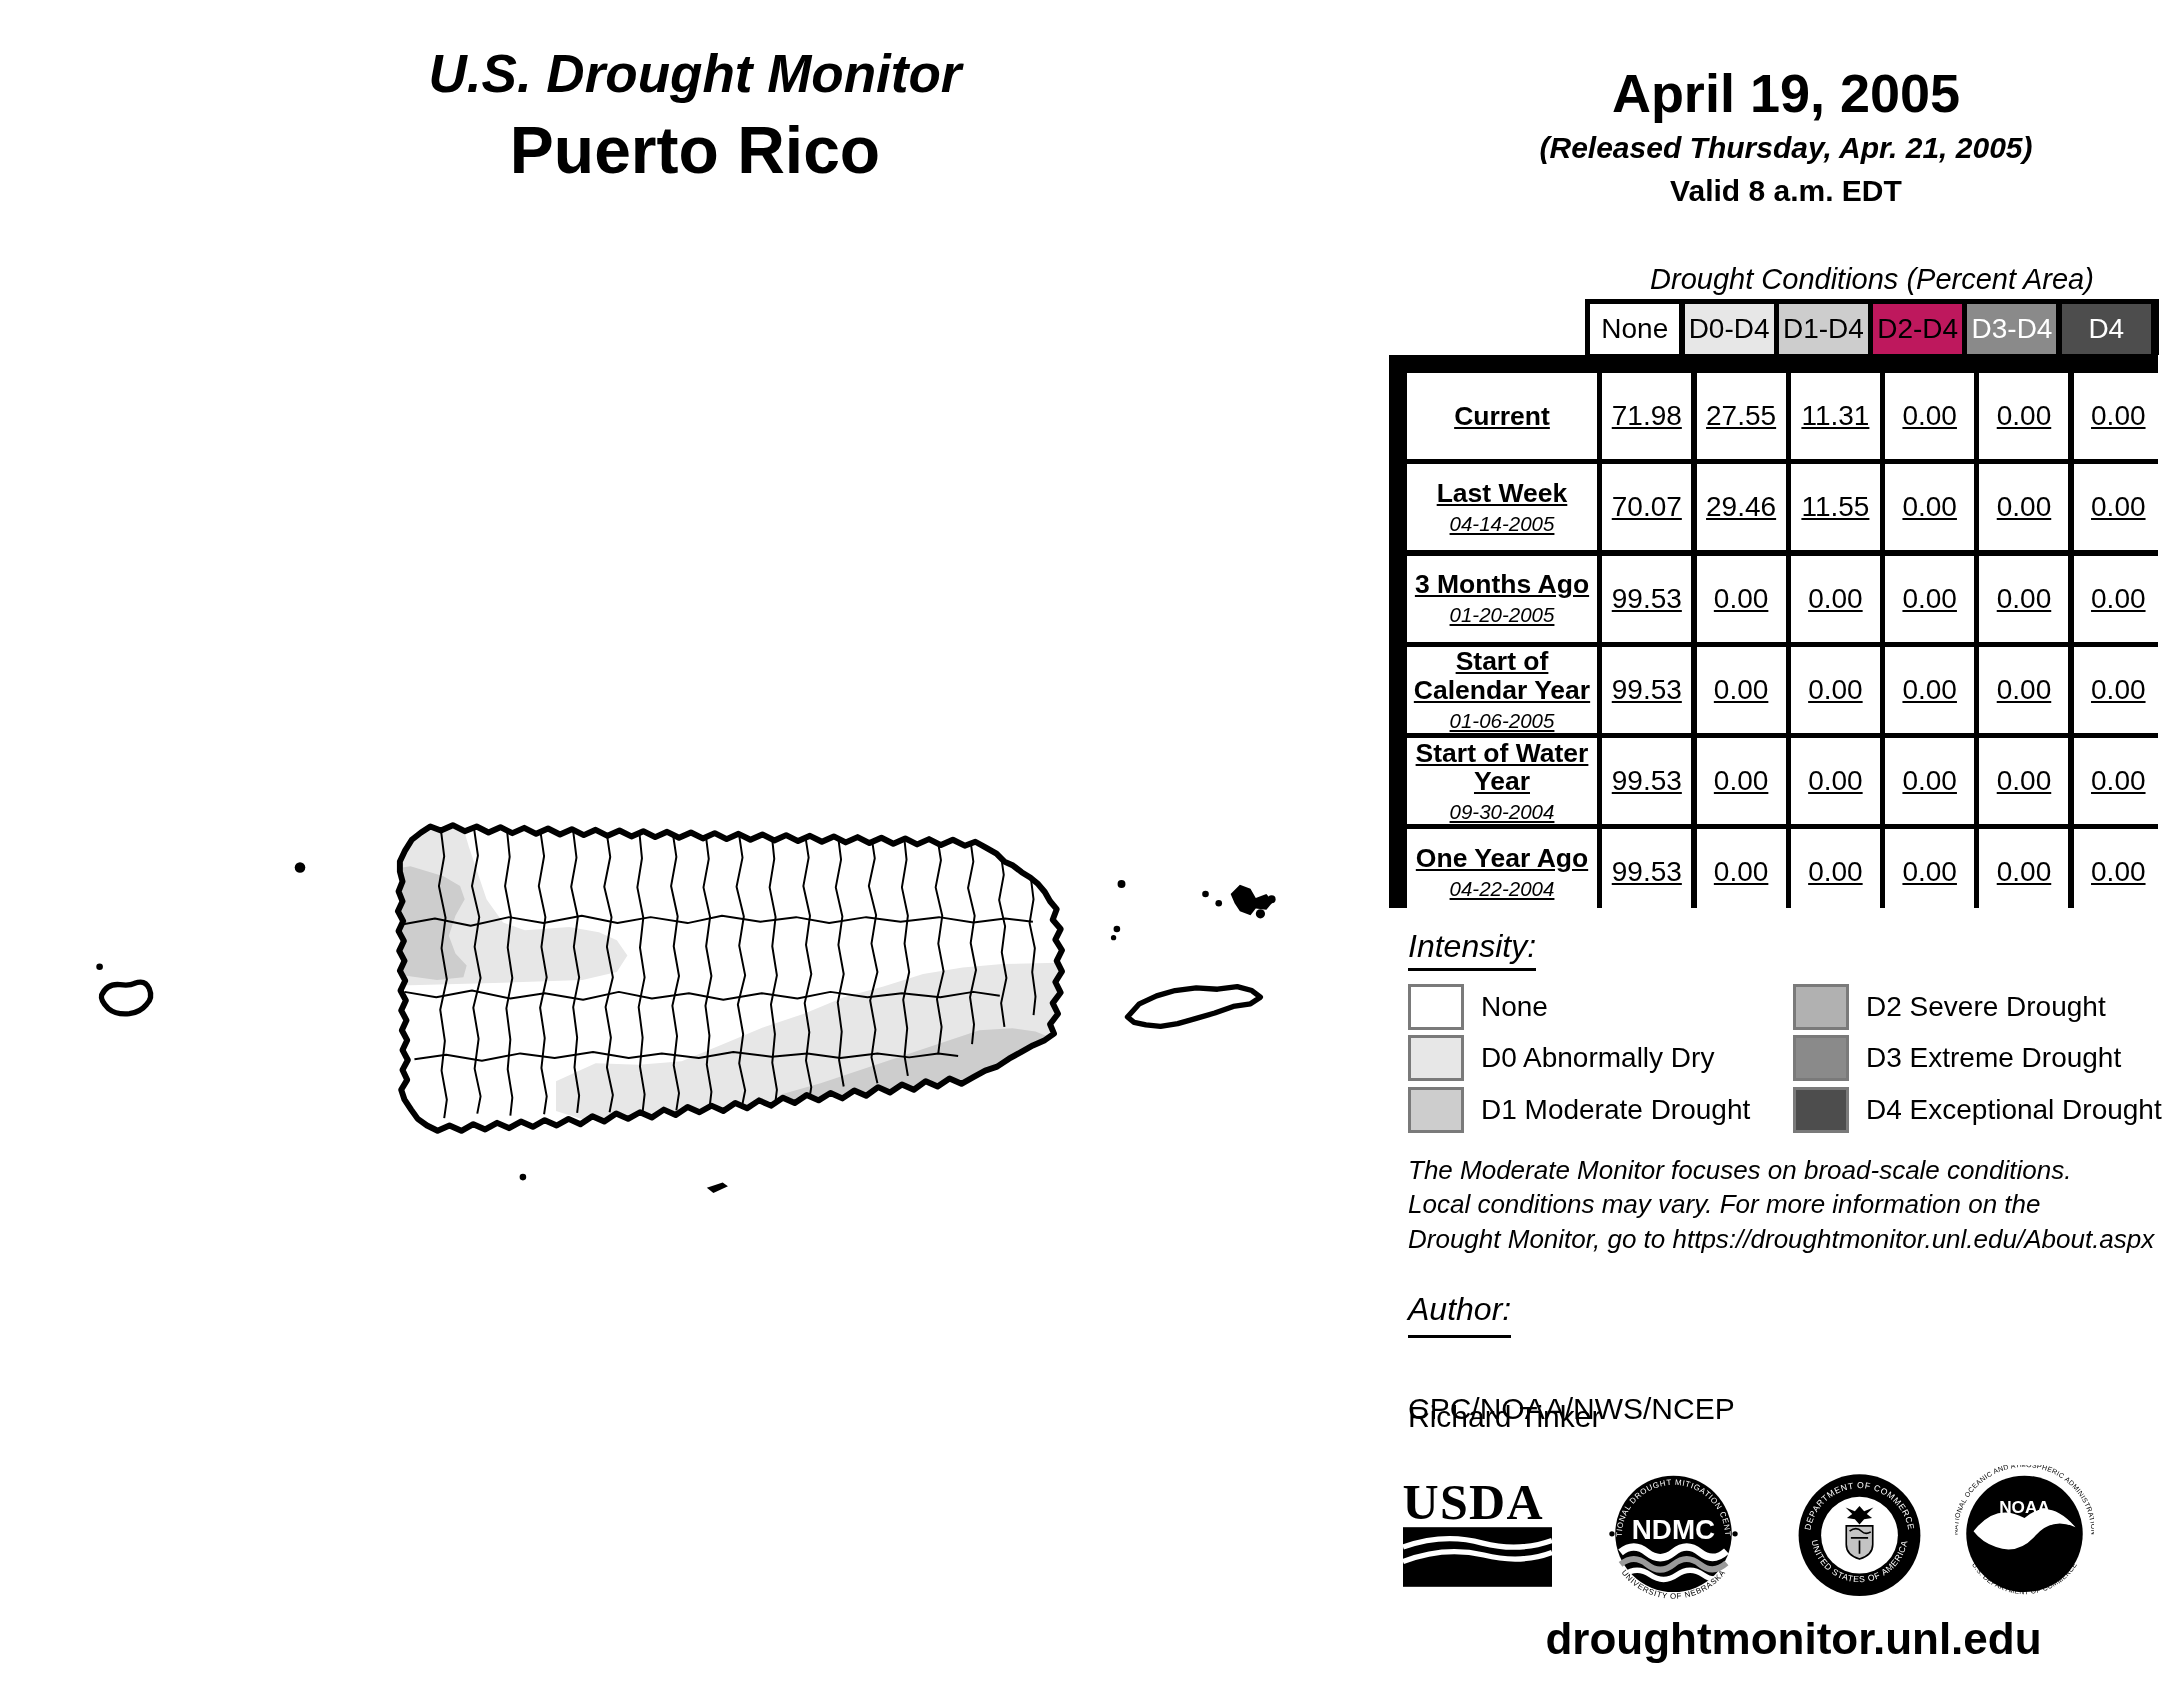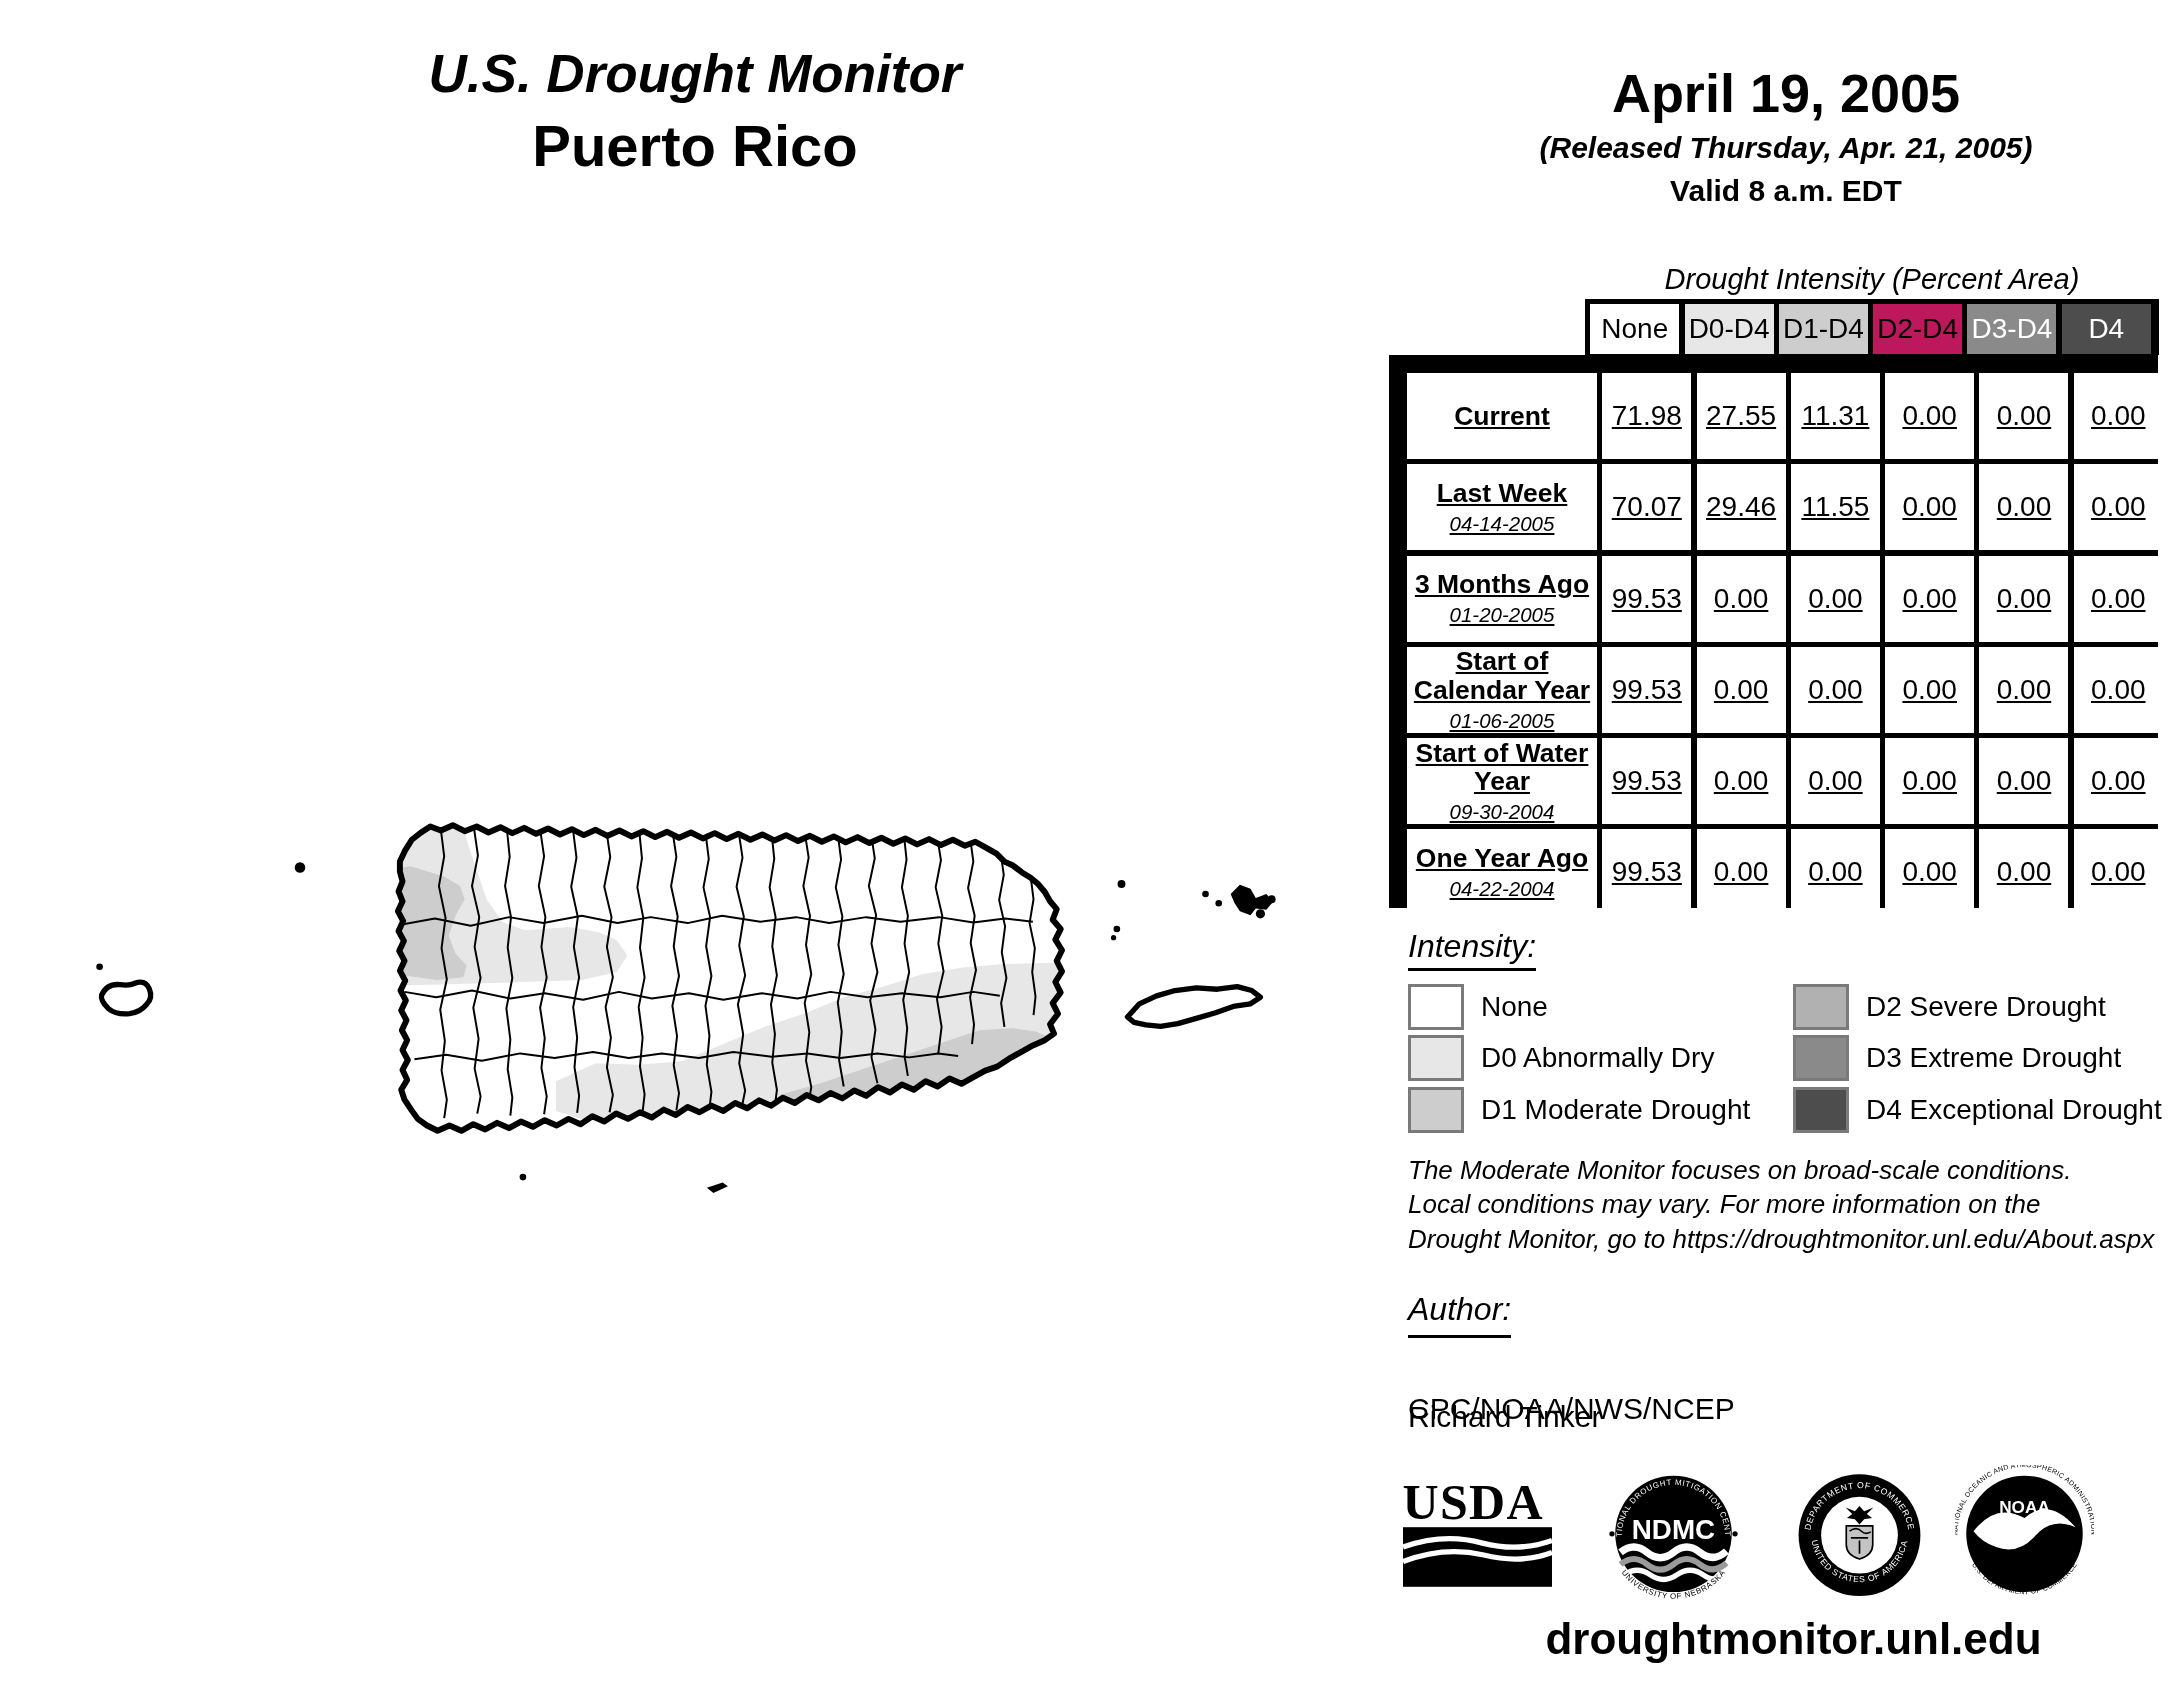--- a/index.html
+++ b/index.html
@@ -5,21 +5,21 @@
   html,body{margin:0;padding:0;}
   body{
     width:2183px;height:1687px;position:relative;background:#ffffff;
     font-family:"Liberation Sans", sans-serif;color:#000;overflow:hidden;
   }
   .abs{position:absolute;}
 
   
   .title-block{left:278px;top:46px;width:834px;text-align:center;}
   .title1{font-size:53px;font-weight:bold;font-style:italic;line-height:1.05;}
-  .title2{font-size:58px;font-weight:bold;line-height:1.1;margin-top:12px;text-align:center;}
+  .title2{font-size:66px;font-weight:bold;line-height:1.1;margin-top:12px;text-align:center;}
 
   .date-block{left:1389px;top:66px;width:794px;text-align:center;}
   .date-main{font-size:54px;font-weight:bold;line-height:1.0;}
   .date-released{font-size:30px;font-weight:bold;font-style:italic;margin-top:10.6px;}
   .date-valid{font-size:30px;font-weight:bold;margin-top:9.3px;}
 
   
   .table-title{left:1585px;top:263px;width:574px;text-align:center;
                font-size:29px;font-style:italic;}
   .dm-header{
@@ -151,21 +151,21 @@
     <circle cx="1762" cy="192" r="5"></circle>
   </g>
 
   <g fill="#000">
     <circle cx="1635" cy="177" r="6"></circle>
     <circle cx="1628" cy="245" r="5"></circle>
     <circle cx="1623" cy="258" r="4"></circle>
   </g>
 </svg>
 
-<div class="abs table-title">Drought Intensity (Percent Area)</div>
+<div class="abs table-title">Drought Conditions (Percent Area)</div>
 
 <div class="abs dm-header">
   <div class="hcell" style="background-color: rgb(255, 255, 255);">None</div>
   <div class="hcell" style="background-color: rgb(231, 231, 231);">D0-D4</div>
   <div class="hcell" style="background-color: rgb(205, 205, 205);">D1-D4</div>
   <div class="hcell" style="background-color: #be185d;">D2-D4</div>
   <div class="hcell lighttext" style="background-color: rgb(138, 138, 138);">D3-D4</div>
   <div class="hcell lighttext" style="background-color: rgb(77, 77, 77);">D4</div>
 </div>
 

